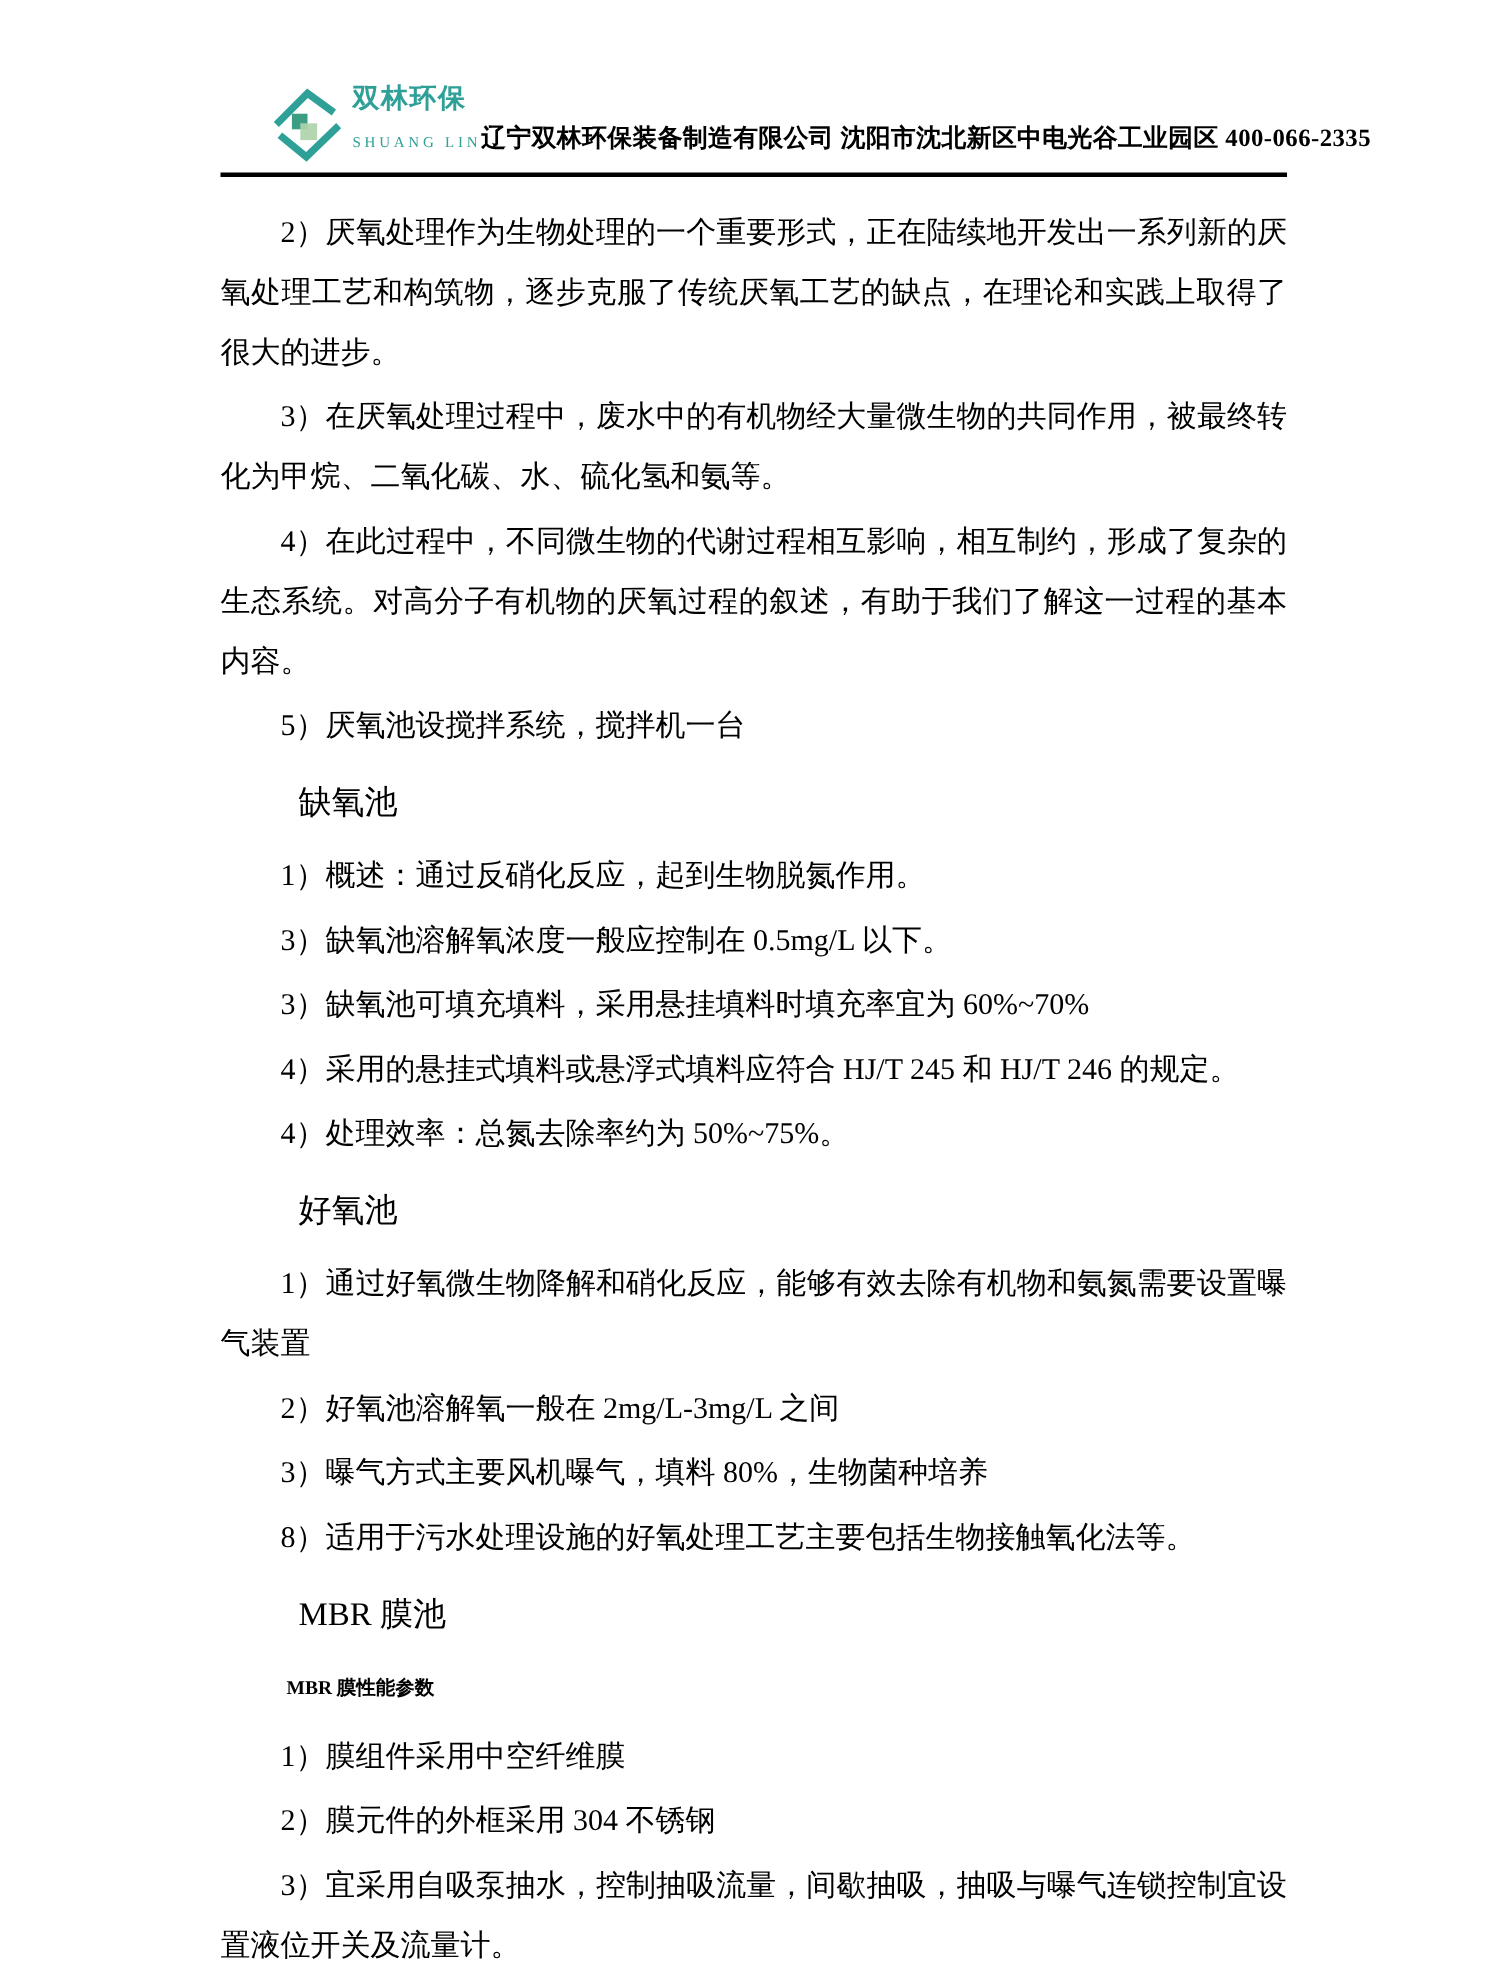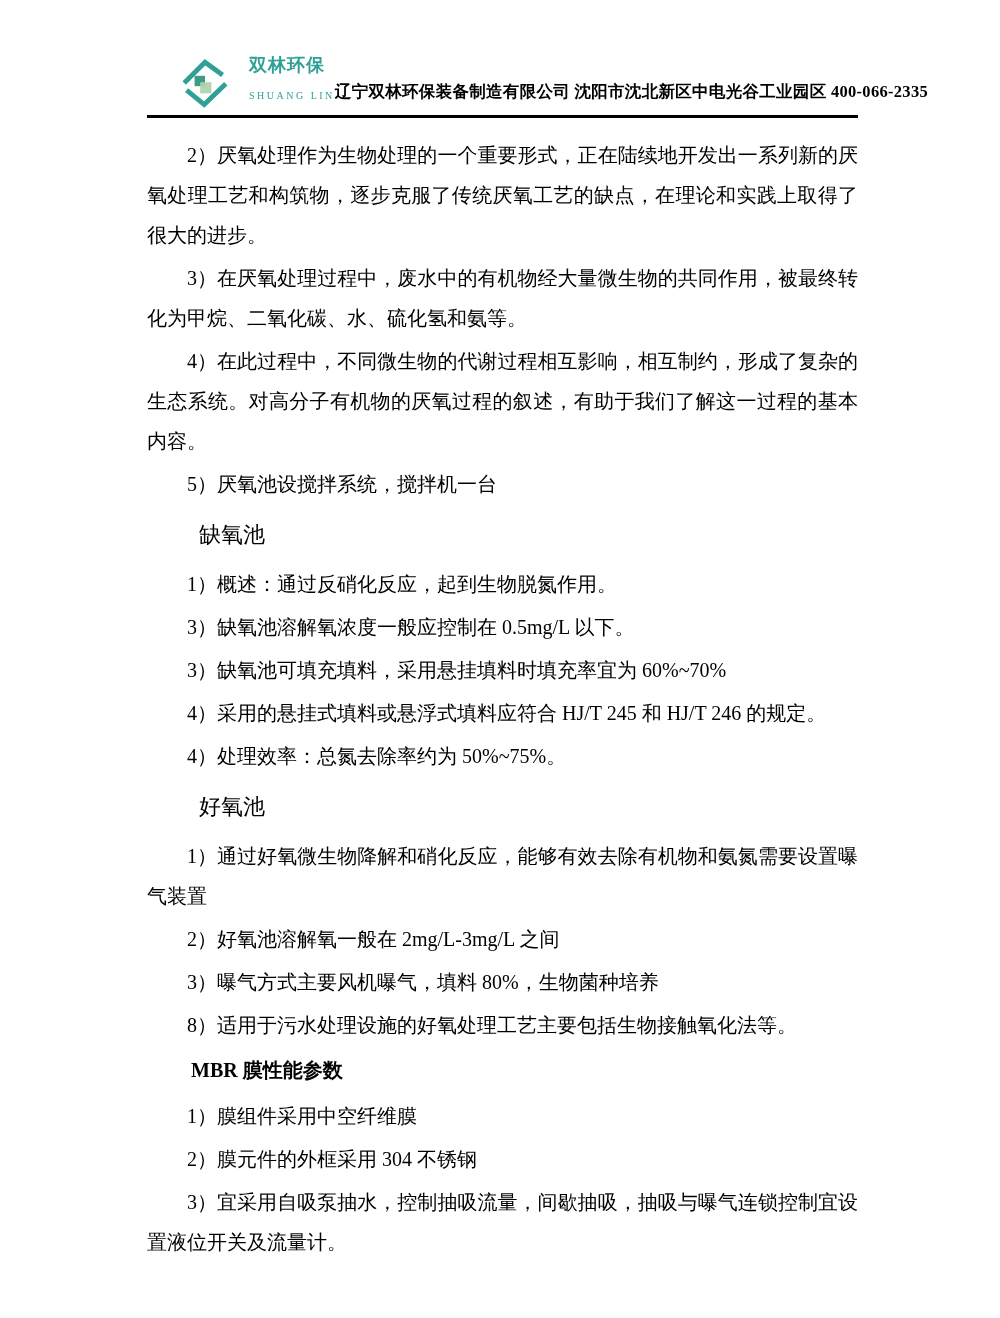--- a/index.html
+++ b/index.html
@@ -21,21 +21,21 @@
   
   .header {
     display: flex;
     align-items: flex-end;
     justify-content: space-between;
   }
   .logo {
     display: flex;
     align-items: center;
     margin-left: 34px;
-    gap: 20px;
+    gap: 6px;
   }
   .logo-mark { width: 48px; height: 56px; flex: 0 0 auto; }
   .logo-text { display: flex; flex-direction: column; line-height: 1; padding-bottom: 10px; }
   .logo-cn {
     font-size: 18px;
     font-weight: bold;
     color: #2fa097;
     letter-spacing: 1px;
     white-space: nowrap;
   }
@@ -69,21 +69,21 @@
     text-indent: 2em;
     text-align: justify;
   }
   .h-pool {
     font-size: 22px;
     line-height: 40px;
     font-weight: normal;
     margin: 11px 0 9px 52px;
   }
   .h-sub {
-    font-size: 20px;
+    font-size: 13px;
     line-height: 40px;
     font-weight: bold;
     margin: 5px 0 6px 44px;
   }
 </style>
 </head>
 <body>
 
 <div class="page">
 
@@ -115,20 +115,21 @@
     <p class="para">1）概述：通过反硝化反应，起到生物脱氮作用。</p>
     <p class="para">3）缺氧池溶解氧浓度一般应控制在 0.5mg/L 以下。</p>
     <p class="para">3）缺氧池可填充填料，采用悬挂填料时填充率宜为 60%~70%</p>
     <p class="para">4）采用的悬挂式填料或悬浮式填料应符合 HJ/T 245 和 HJ/T 246 的规定。</p>
     <p class="para">4）处理效率：总氮去除率约为 50%~75%。</p>
     <h2 class="h-pool">好氧池</h2>
     <p class="para">1）通过好氧微生物降解和硝化反应，能够有效去除有机物和氨氮需要设置曝气装置</p>
     <p class="para">2）好氧池溶解氧一般在 2mg/L-3mg/L 之间</p>
     <p class="para">3）曝气方式主要风机曝气，填料 80%，生物菌种培养</p>
     <p class="para">8）适用于污水处理设施的好氧处理工艺主要包括生物接触氧化法等。</p>
+    <h2 class="h-pool">MBR 膜池</h2>
     <h3 class="h-sub">MBR 膜性能参数</h3>
     <p class="para">1）膜组件采用中空纤维膜</p>
     <p class="para">2）膜元件的外框采用 304 不锈钢</p>
     <p class="para">3）宜采用自吸泵抽水，控制抽吸流量，间歇抽吸，抽吸与曝气连锁控制宜设置液位开关及流量计。</p>
 
   </div>
 
 </div>
 
 </body></html>

